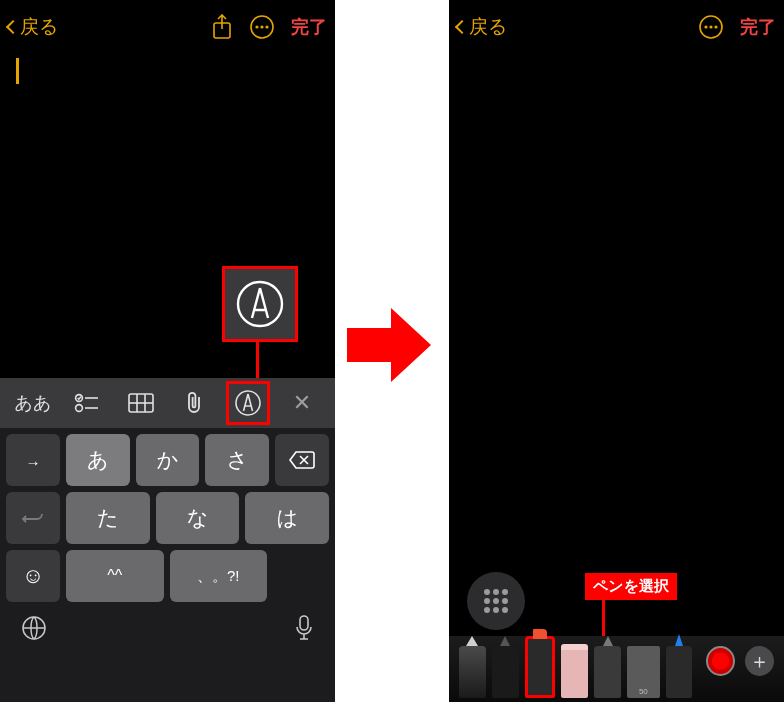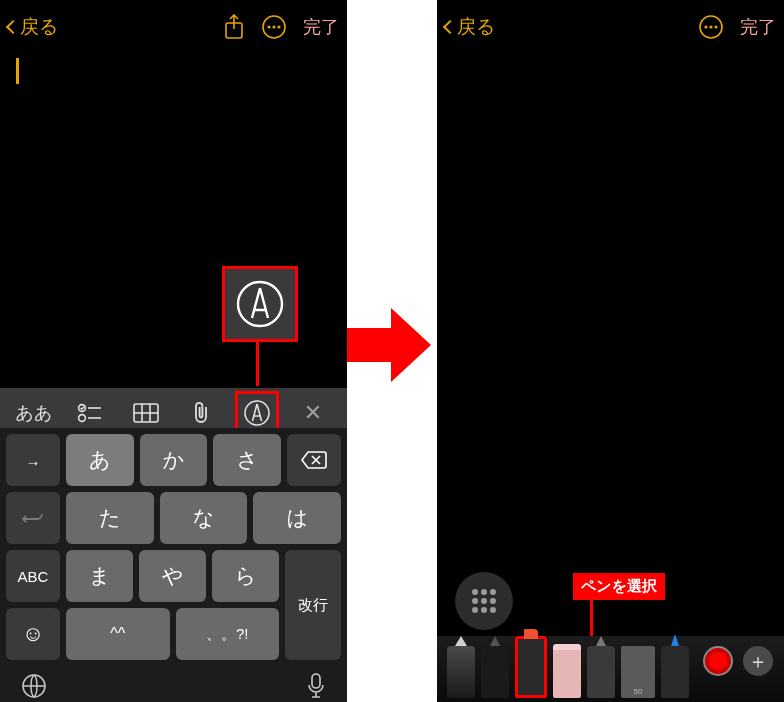--- a/index.html
+++ b/index.html
@@ -1,34 +1,34 @@
 <!DOCTYPE html>
 <html><head>
 <meta charset="utf-8">
 <style>
   *{box-sizing:border-box;margin:0;padding:0;font-family:-apple-system,"Hiragino Sans",sans-serif}
   body{background:#fff;width:784px;height:702px;overflow:hidden;position:relative}
-  .phones{display:flex;gap:0;height:100%}
+  .phones{display:flex;gap:12px;height:100%}
   .phone{width:347px;height:702px;background:#000;position:relative;overflow:hidden}
   .gap{flex:0 0 90px;position:relative;background:#fff}
   
   .nav{height:54px;display:flex;align-items:center;justify-content:space-between;padding:0 8px}
   .nav-left,.nav-right{display:flex;align-items:center;gap:16px}
   .back{display:flex;align-items:center;color:#e5a400;font-size:19px;gap:2px}
   .chev{display:inline-block;width:10px;height:10px;border-left:2.5px solid #e5a400;border-bottom:2.5px solid #e5a400;transform:rotate(45deg)}
   .share-i svg,.more-i svg{display:block}
-  .done{color:#fca5a5;font-size:18px;font-weight:400}
+  .done{color:#ef4444;font-size:18px;font-weight:700}
   
   .canvas{position:absolute;top:54px;left:0;right:0;bottom:0;background:#000}
   .cursor{position:absolute;top:4px;left:16px;width:3px;height:26px;background:#e5a400}
   
   .callout{position:absolute;width:76px;height:76px;border:3px solid #f00;background:#3a3a3c;display:flex;align-items:center;justify-content:center;top:266px;left:222px}
   .callout-line{position:absolute;top:342px;left:256px;width:3px;height:44px;background:#f00}
   
-  .quickbar{position:absolute;left:0;right:0;top:388px;height:50px;background:#3a3a3c;display:flex;align-items:center;padding:0 6px;color:#e0e0e0}
+  .quickbar{position:absolute;left:0;right:0;top:378px;height:50px;background:#3a3a3c;display:flex;align-items:center;padding:0 6px;color:#e0e0e0}
   .qitem{flex:1;display:flex;align-items:center;justify-content:center;height:100%}
   .q-box{width:44px;height:44px;display:flex;align-items:center;justify-content:center}
   .q-sel{border:3px solid #f00}
   .x-icon{font-size:22px;color:#9e9e9e;font-weight:300}
   
   .kbd{position:absolute;left:0;right:0;top:428px;bottom:0;background:#1c1c1e;padding:6px}
   .krow{display:flex;gap:6px;margin-bottom:6px}
   .key{background:#6a6a6c;color:#fff;border-radius:6px;display:flex;align-items:center;justify-content:center;font-size:21px;height:52px}
   .key.func{background:#3a3a3c;font-size:15px}
   .key.lite{background:#7c7c7e}
@@ -165,27 +165,20 @@
         <div class="key func kw-s">
           <svg width="24" height="20" viewBox="0 0 24 20" stroke="#7a7a7a" stroke-width="1.8" fill="none">
               <path d="M5 8l-3 3 3 3M2 11h14a5 5 0 005-5"></path>
             </svg>
         </div>
         <div class="key kw-l">た</div>
         <div class="key kw-l">な</div>
         <div class="key kw-l">は</div>
       </div>
       <div class="krow">
-        <div class="key func kw-s">ABC</div>
-        <div class="key kw-l">ま</div>
-        <div class="key kw-l">や</div>
-        <div class="key kw-l">ら</div>
-        <div class="key func kw-ret" style="height:110px;margin-bottom:-58px">改行</div>
-      </div>
-      <div class="krow">
         <div class="key func kw-s" style="font-size:22px">☺</div>
         <div class="key kw-l" style="font-size:16px">^^</div>
         <div class="key kw-l" style="font-size:15px">、。?!</div>
         <div class="kw-ret"></div>
       </div>
       <div class="kbot">
         <span class="ki">
           <svg width="28" height="28" viewBox="0 0 28 28" stroke="#c7c7c7" stroke-width="1.5" fill="none">
               <circle cx="14" cy="14" r="11"></circle>
               <path d="M3 14h22M14 3c4 3 4 19 0 22M14 3c-4 3-4 19 0 22"></path>

